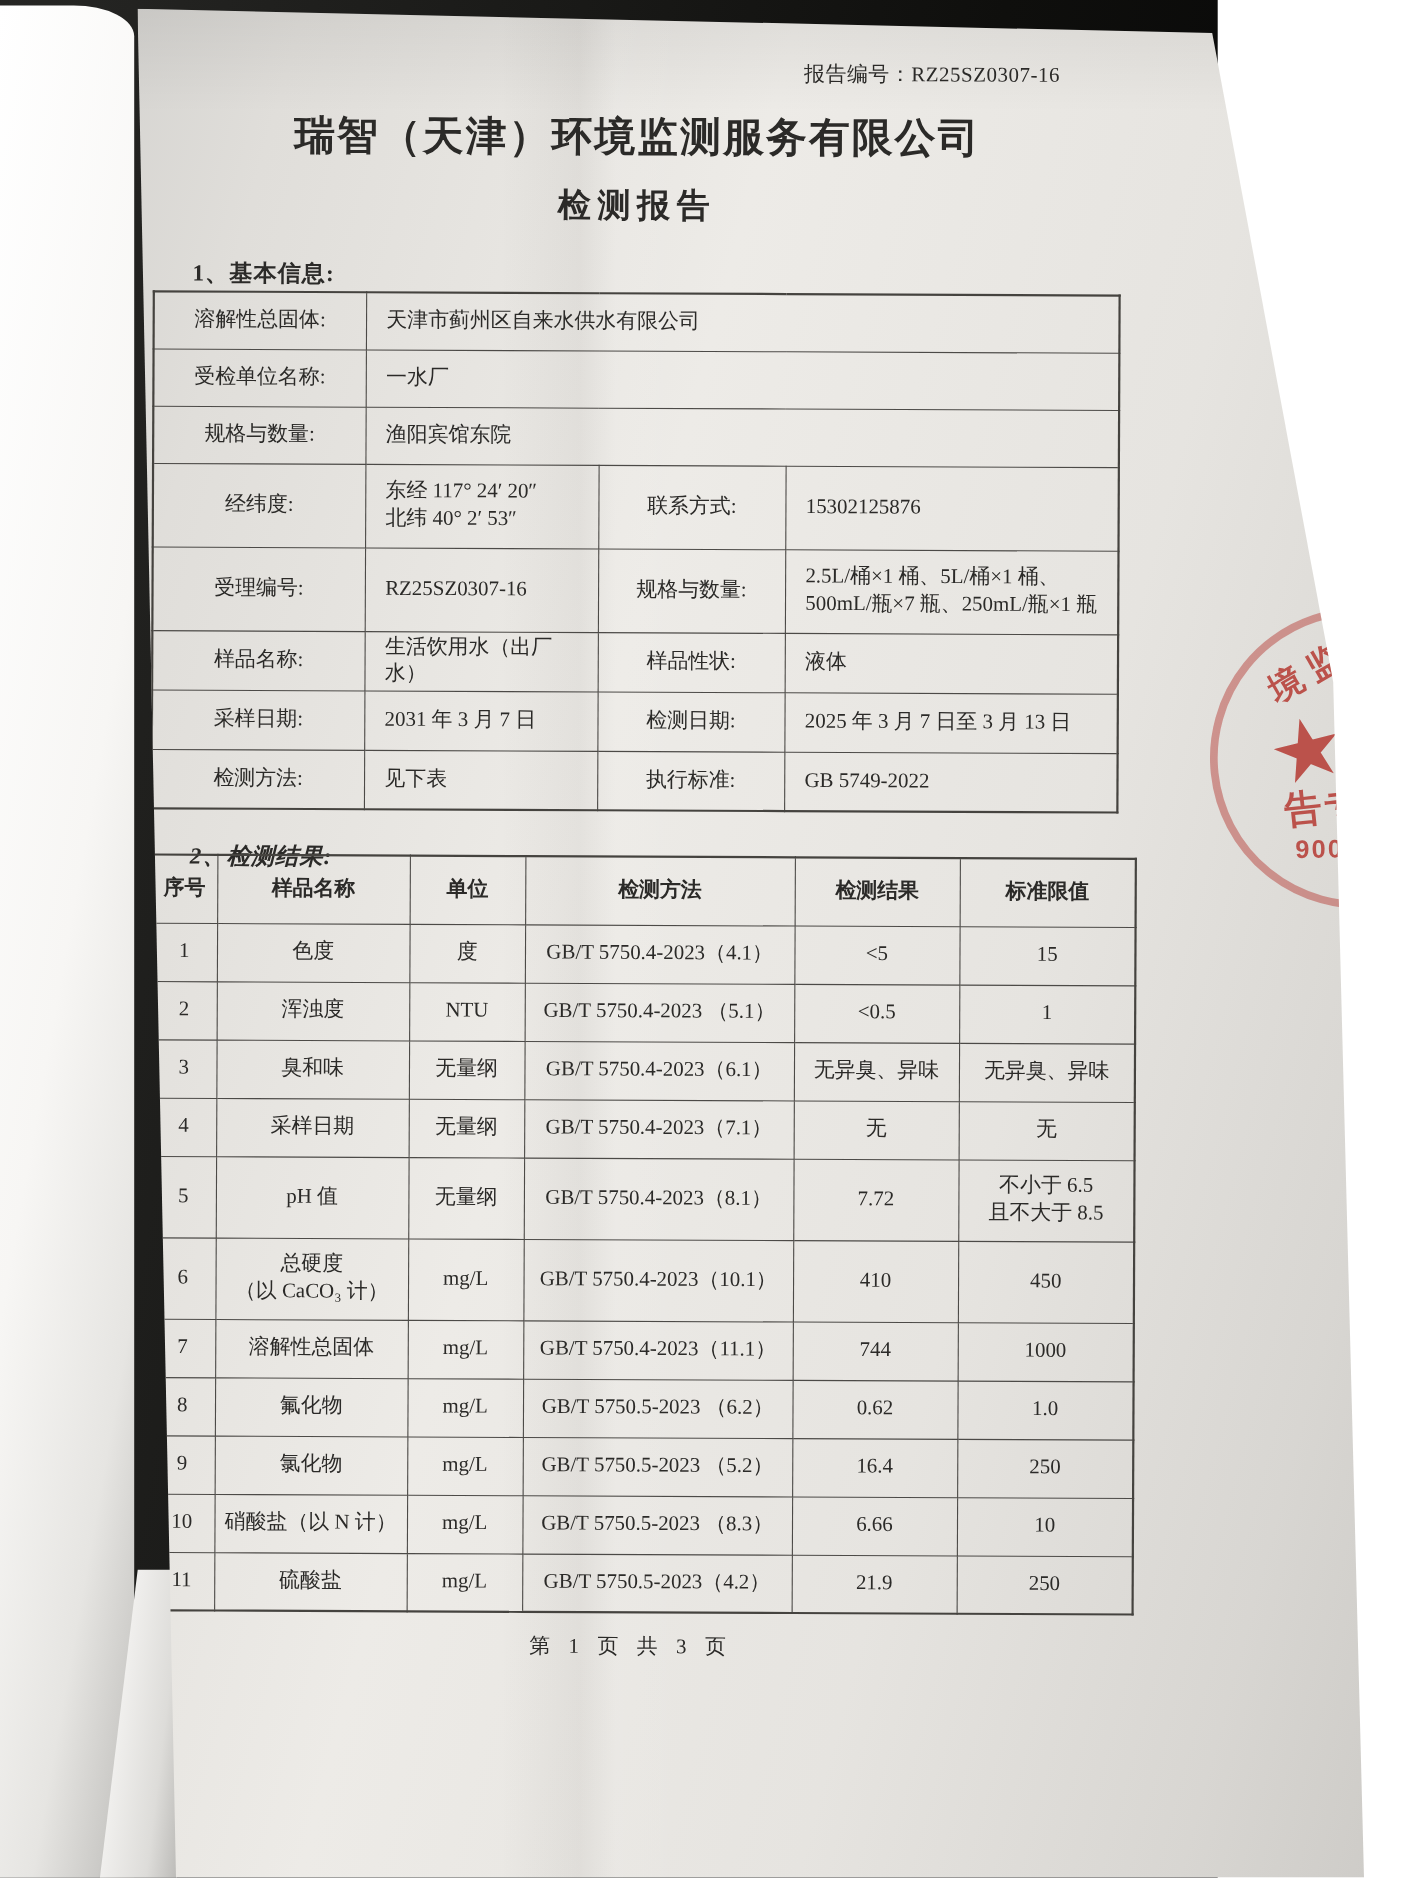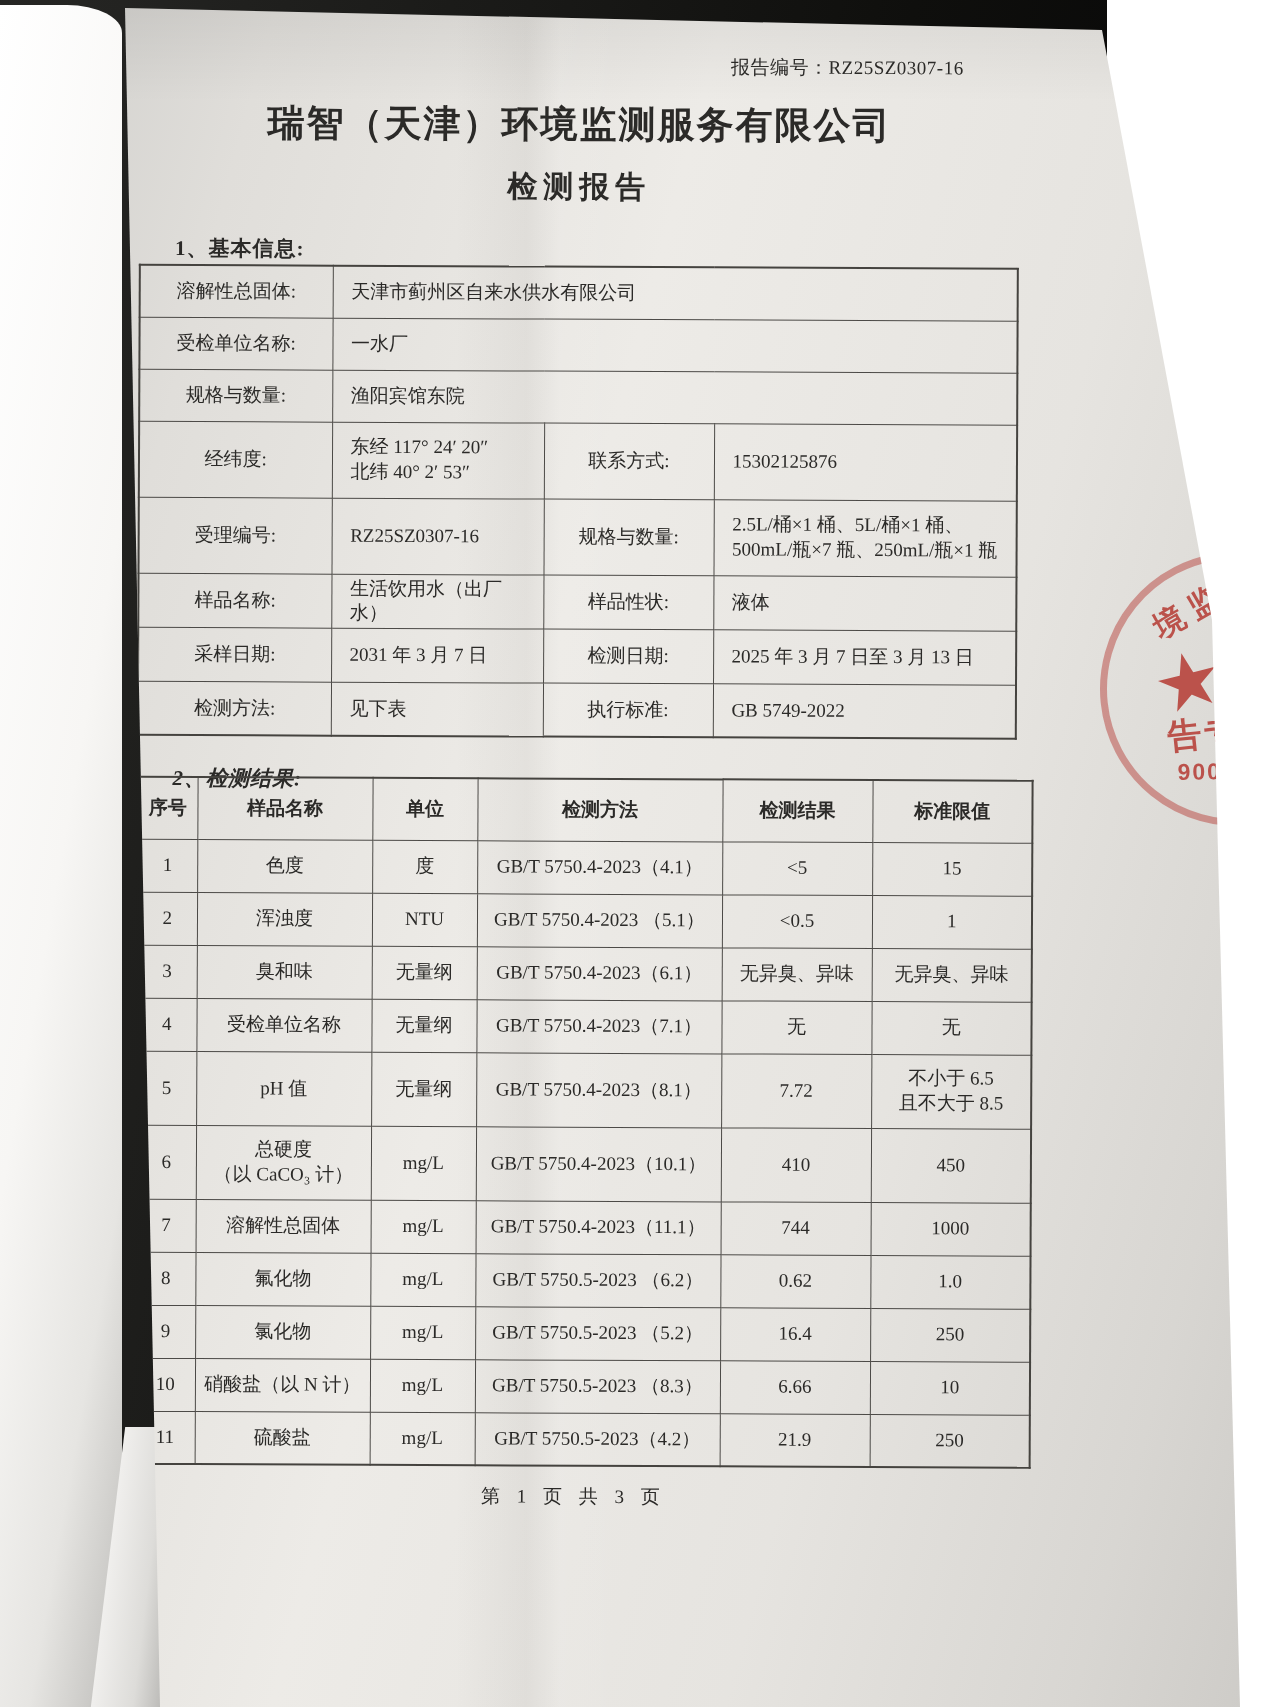--- a/index.html
+++ b/index.html
@@ -169,21 +169,21 @@
         <tr class="r53">
           <td>3</td>
           <td>臭和味</td>
           <td>无量纲</td>
           <td>GB/T 5750.4-2023（6.1）</td>
           <td>无异臭、异味</td>
           <td>无异臭、异味</td>
         </tr>
         <tr class="r53">
           <td>4</td>
-          <td>受检单位名称</td>
+          <td>采样日期</td>
           <td>无量纲</td>
           <td>GB/T 5750.4-2023（7.1）</td>
           <td>无</td>
           <td>无</td>
         </tr>
         <tr class="r74">
           <td>5</td>
           <td>pH 值</td>
           <td>无量纲</td>
           <td>GB/T 5750.4-2023（8.1）</td>

